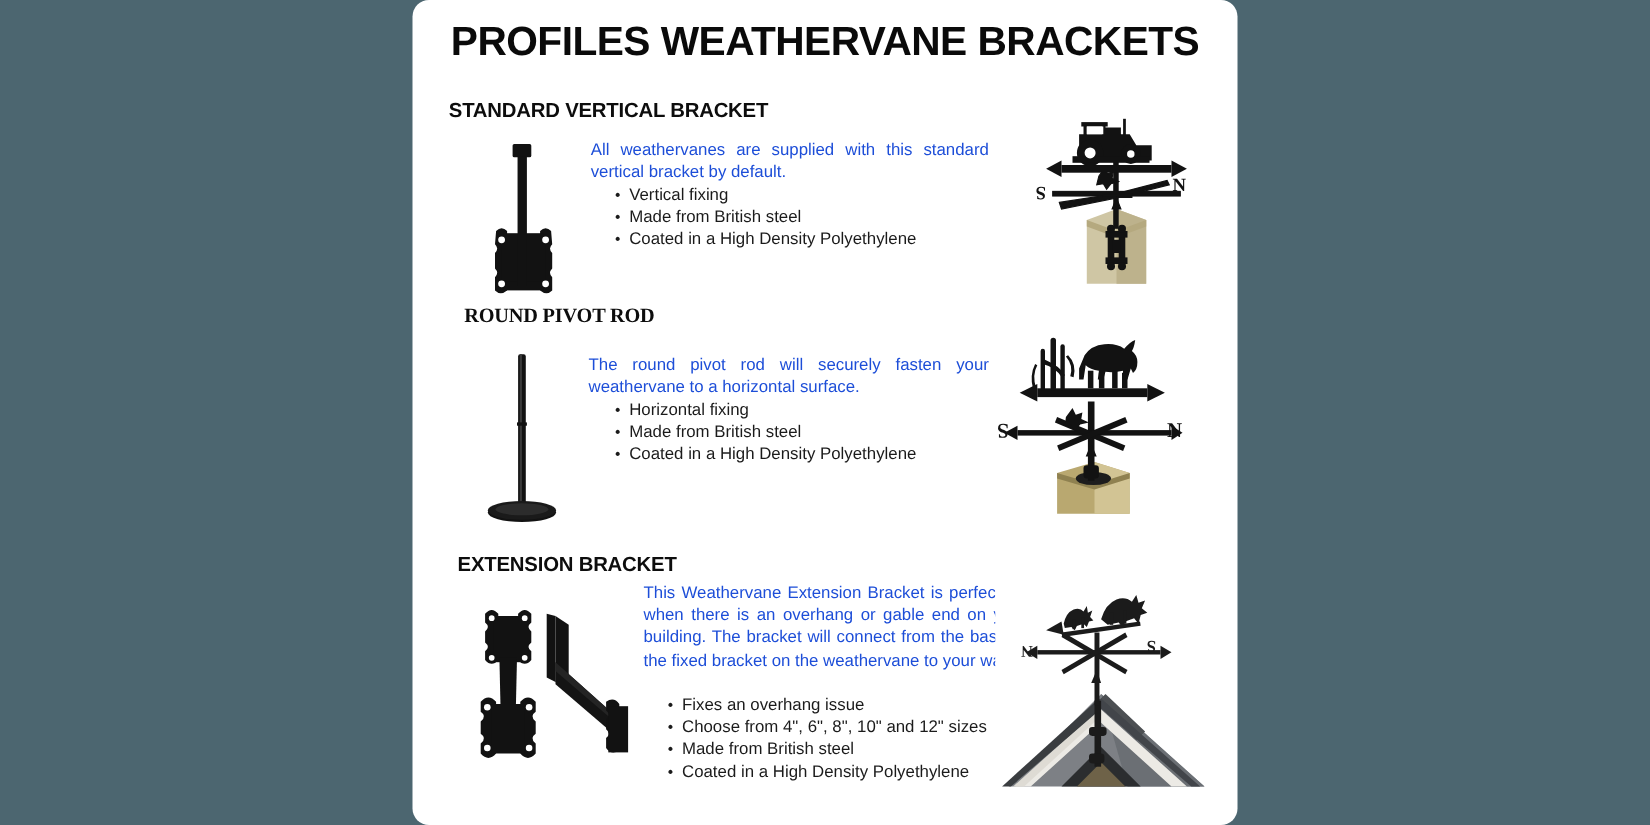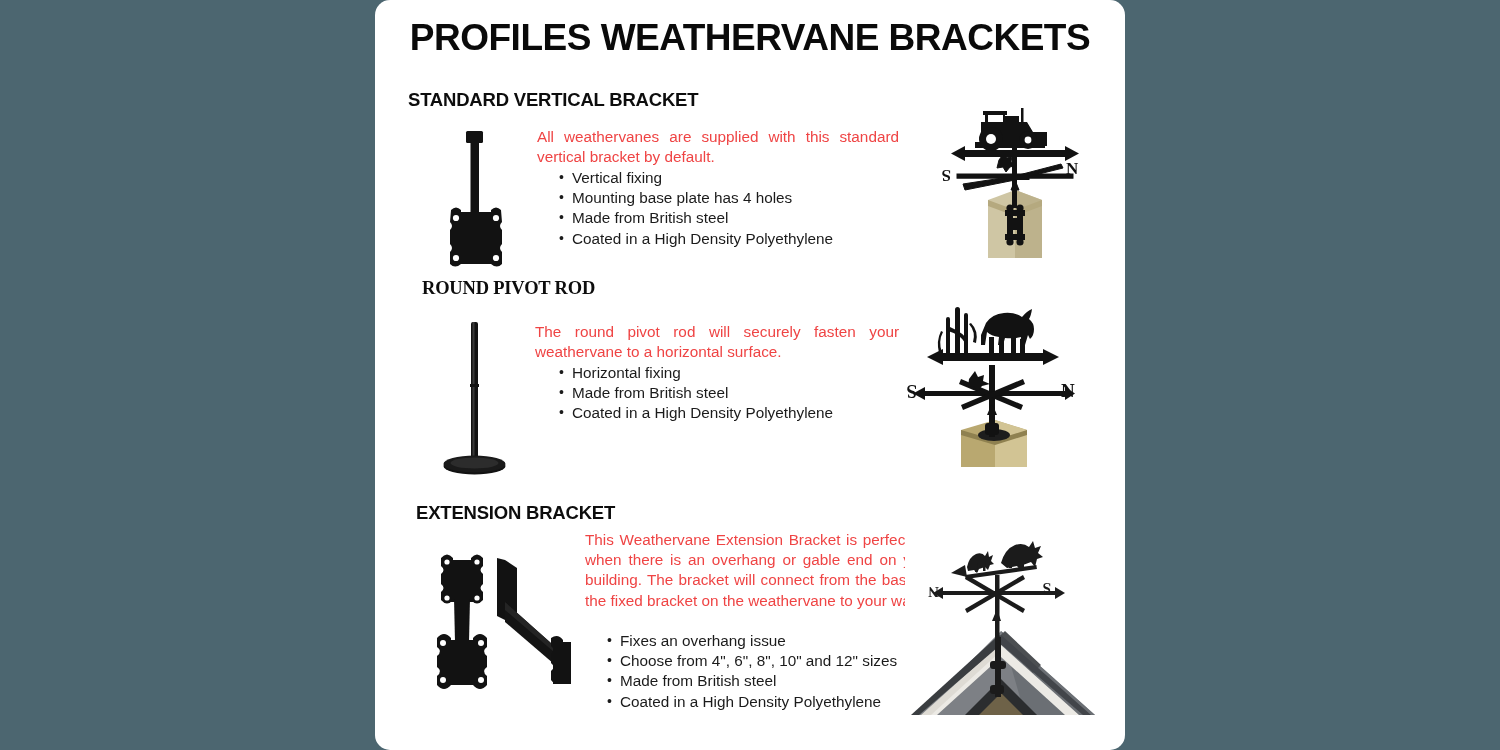--- a/index.html
+++ b/index.html
@@ -40,21 +40,21 @@
     font-size: 18.5px;
     font-weight: bold;
     color: #0d0d0d;
     letter-spacing: -0.2px;
     white-space: nowrap;
   }
   .body-text {
     position: absolute;
     font-size: 15.3px;
     line-height: 20.2px;
-    color: #ef4444;
+    color: #1d4ed8;
     text-align: justify;
     text-justify: inter-word;
   }
   .bullets {
     position: absolute;
     font-size: 15.3px;
     line-height: 20.2px;
     color: #1b1b1b;
     list-style: none;
   }
@@ -107,21 +107,20 @@
             <circle cx="25" cy="130" r="3.1"></circle>
             <circle cx="65" cy="130" r="3.1"></circle>
           </g>
         </svg>
       </div>
 
       <div class="body-text" style="left:162px; top:127px; width:362px;">All weathervanes are supplied with this standard vertical bracket by default.</div>
 
       <ul class="bullets" style="left:182px; top:168px;">
         <li>Vertical fixing</li>
-        <li>Mounting base plate has 4 holes</li>
         <li>Made from British steel</li>
         <li>Coated in a High Density Polyethylene</li>
       </ul>
 
       <div class="photo" style="left:560px; top:98px; width:160px; height:160px;">
         <svg width="160" height="160" viewBox="0 0 160 160" aria-hidden="true">
           <rect x="0" y="0" width="160" height="160" fill="#ffffff"></rect>
 
           <g>
             <path d="M53 102 L80 92 L107 102 L107 160 L53 160 Z" fill="#cfc6a4"></path>

